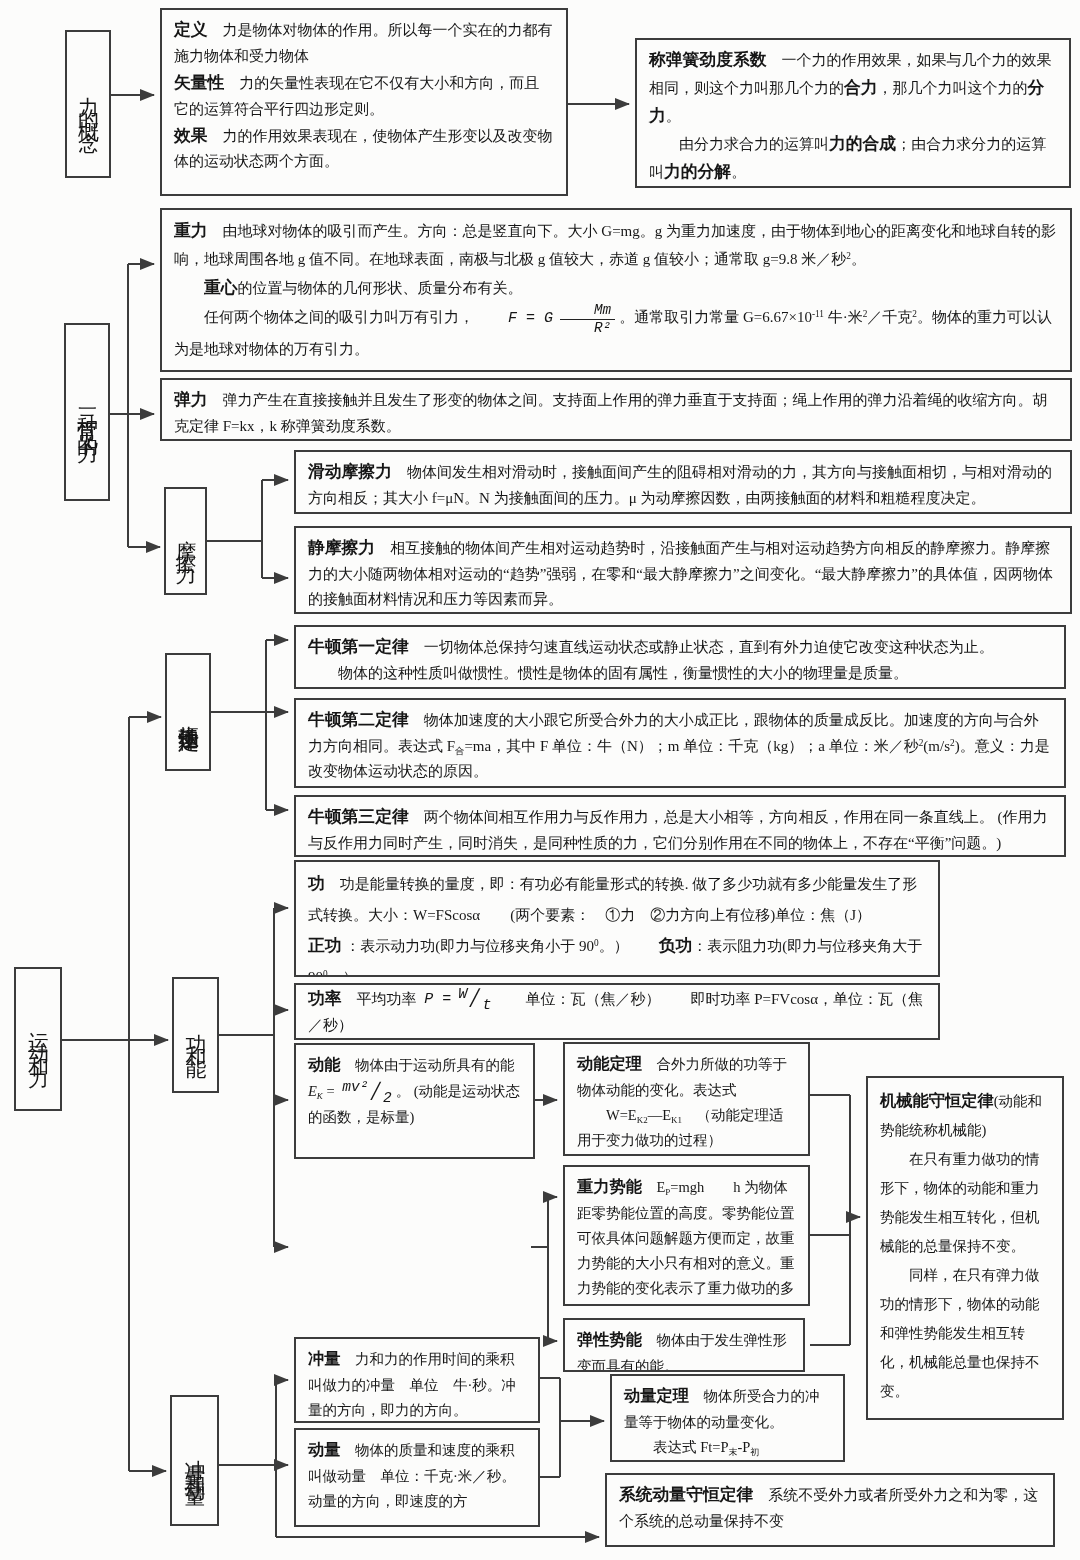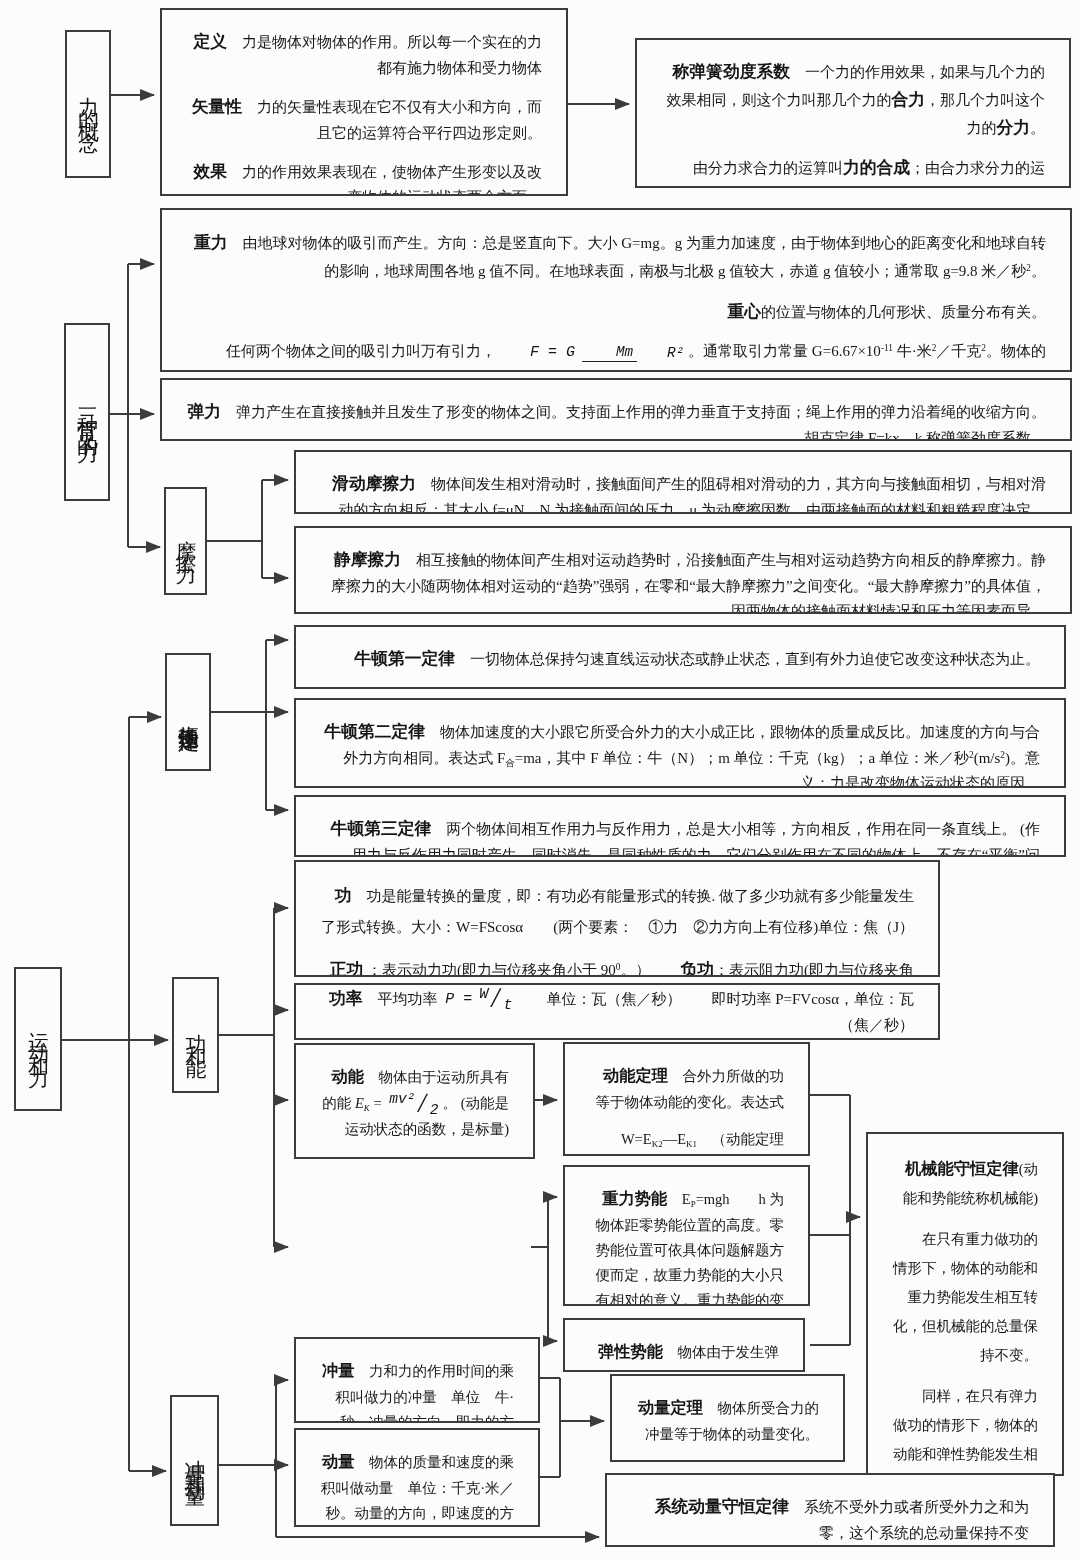--- a/index.html
+++ b/index.html
@@ -6,29 +6,29 @@
   #canvas{position:relative;width:1080px;height:1560px;background:#fcfcfb;overflow:hidden;
           font-family:"Liberation Serif","DejaVu Serif",serif;color:#161616;}
   #connectors{position:absolute;left:0;top:0;z-index:1;}
   .box{position:absolute;z-index:2;border:2px solid #3c3c3c;background:#fcfcfb;
        box-sizing:border-box;padding:6px 12px;font-size:15px;line-height:1.66;overflow:hidden;}
   .sm{font-size:14.5px;line-height:1.72;}
   .lh17{line-height:1.78;}
   .lh2{line-height:2.0;}
   .airy{line-height:1.95;}
   .vc{display:flex;align-items:center;}
-  .para{margin:12px;text-align:right;}
+  .para{margin:0;}
   .para.ind{text-indent:2em;}
   .trm{font-family:"Liberation Sans","DejaVu Sans",sans-serif;font-weight:700;font-size:1.12em;}
   sub{font-size:0.62em;vertical-align:-0.3em;}
   sup{font-size:0.62em;vertical-align:0.55em;}
   .it{font-style:italic;}
   .frac{display:inline-flex;align-items:center;vertical-align:middle;margin:0 4px;font-family:Liberation Mono, monospace;}
   .frac .pre{margin-right:7px;}
-  .frac .stack{display:inline-flex;flex-direction:row;align-items:center;line-height:1.15;font-size:0.95em;}
+  .frac .stack{display:inline-flex;flex-direction:column;align-items:center;line-height:1.15;font-size:0.95em;}
   .frac .stack .num{border-bottom:1.5px solid #222;padding:0 4px;}
   .frac.slant .num{transform:translateY(-5px);}
   .frac.slant .den{transform:translateY(6px);}
   .frac.slant .slash{font-size:1.9em;line-height:0.8;margin:0 -1px;font-style:normal;}
   .vbox{position:absolute;z-index:2;border:2px solid #3c3c3c;background:#fcfcfb;box-sizing:border-box;
         display:flex;align-items:center;justify-content:center;}
   .vtext{writing-mode:vertical-rl;text-orientation:upright;font-size:21px;line-height:1;}
   .sp0{letter-spacing:1px;}
   .sp1{letter-spacing:7px;}
   .sp2{letter-spacing:12px;}
@@ -192,21 +192,21 @@
       <div class="para"><b class="trm">动能</b>　物体由于运动所具有的能 <span class="it">E</span><sub class="it">K</sub><span> = </span><span class="frac slant">
           <span class="num it">mv²</span>
           <span class="slash">∕</span>
           <span class="den it">2</span>
         </span>。 (动能是运动状态的函数，是标量)</div>
     </div>
   <div class="box sm" style="left:563px;top:1042px;width:247px;height:114px">
       <div class="para"><b class="trm">动能定理</b>　合外力所做的功等于物体动能的变化。表达式</div>
       <div class="para ind">W=E<sub>K2</sub>—E<sub>K1</sub>　（动能定理适用于变力做功的过程）</div>
     </div>
-  <div class="box sm lh2" style="left:866px;top:1132px;width:198px;height:344px">
+  <div class="box sm lh2" style="left:866px;top:1076px;width:198px;height:344px">
       <div class="para"><b class="trm">机械能守恒定律</b>(动能和势能统称机械能)</div>
       <div class="para ind">在只有重力做功的情形下，物体的动能和重力势能发生相互转化，但机械能的总量保持不变。</div>
       <div class="para ind">同样，在只有弹力做功的情形下，物体的动能和弹性势能发生相互转化，机械能总量也保持不变。</div>
     </div>
   <div class="box sm" style="left:563px;top:1165px;width:247px;height:141px">
       <div class="para"><b class="trm">重力势能</b>　E<sub>P</sub>=mgh　　h 为物体距零势能位置的高度。零势能位置可依具体问题解题方便而定，故重力势能的大小只有相对的意义。重力势能的变化表示了重力做功的多少。</div>
     </div>
   <div class="box sm" style="left:563px;top:1318px;width:242px;height:54px">
       <div class="para"><b class="trm">弹性势能</b>　物体由于发生弹性形变而具有的能。</div>
     </div>

